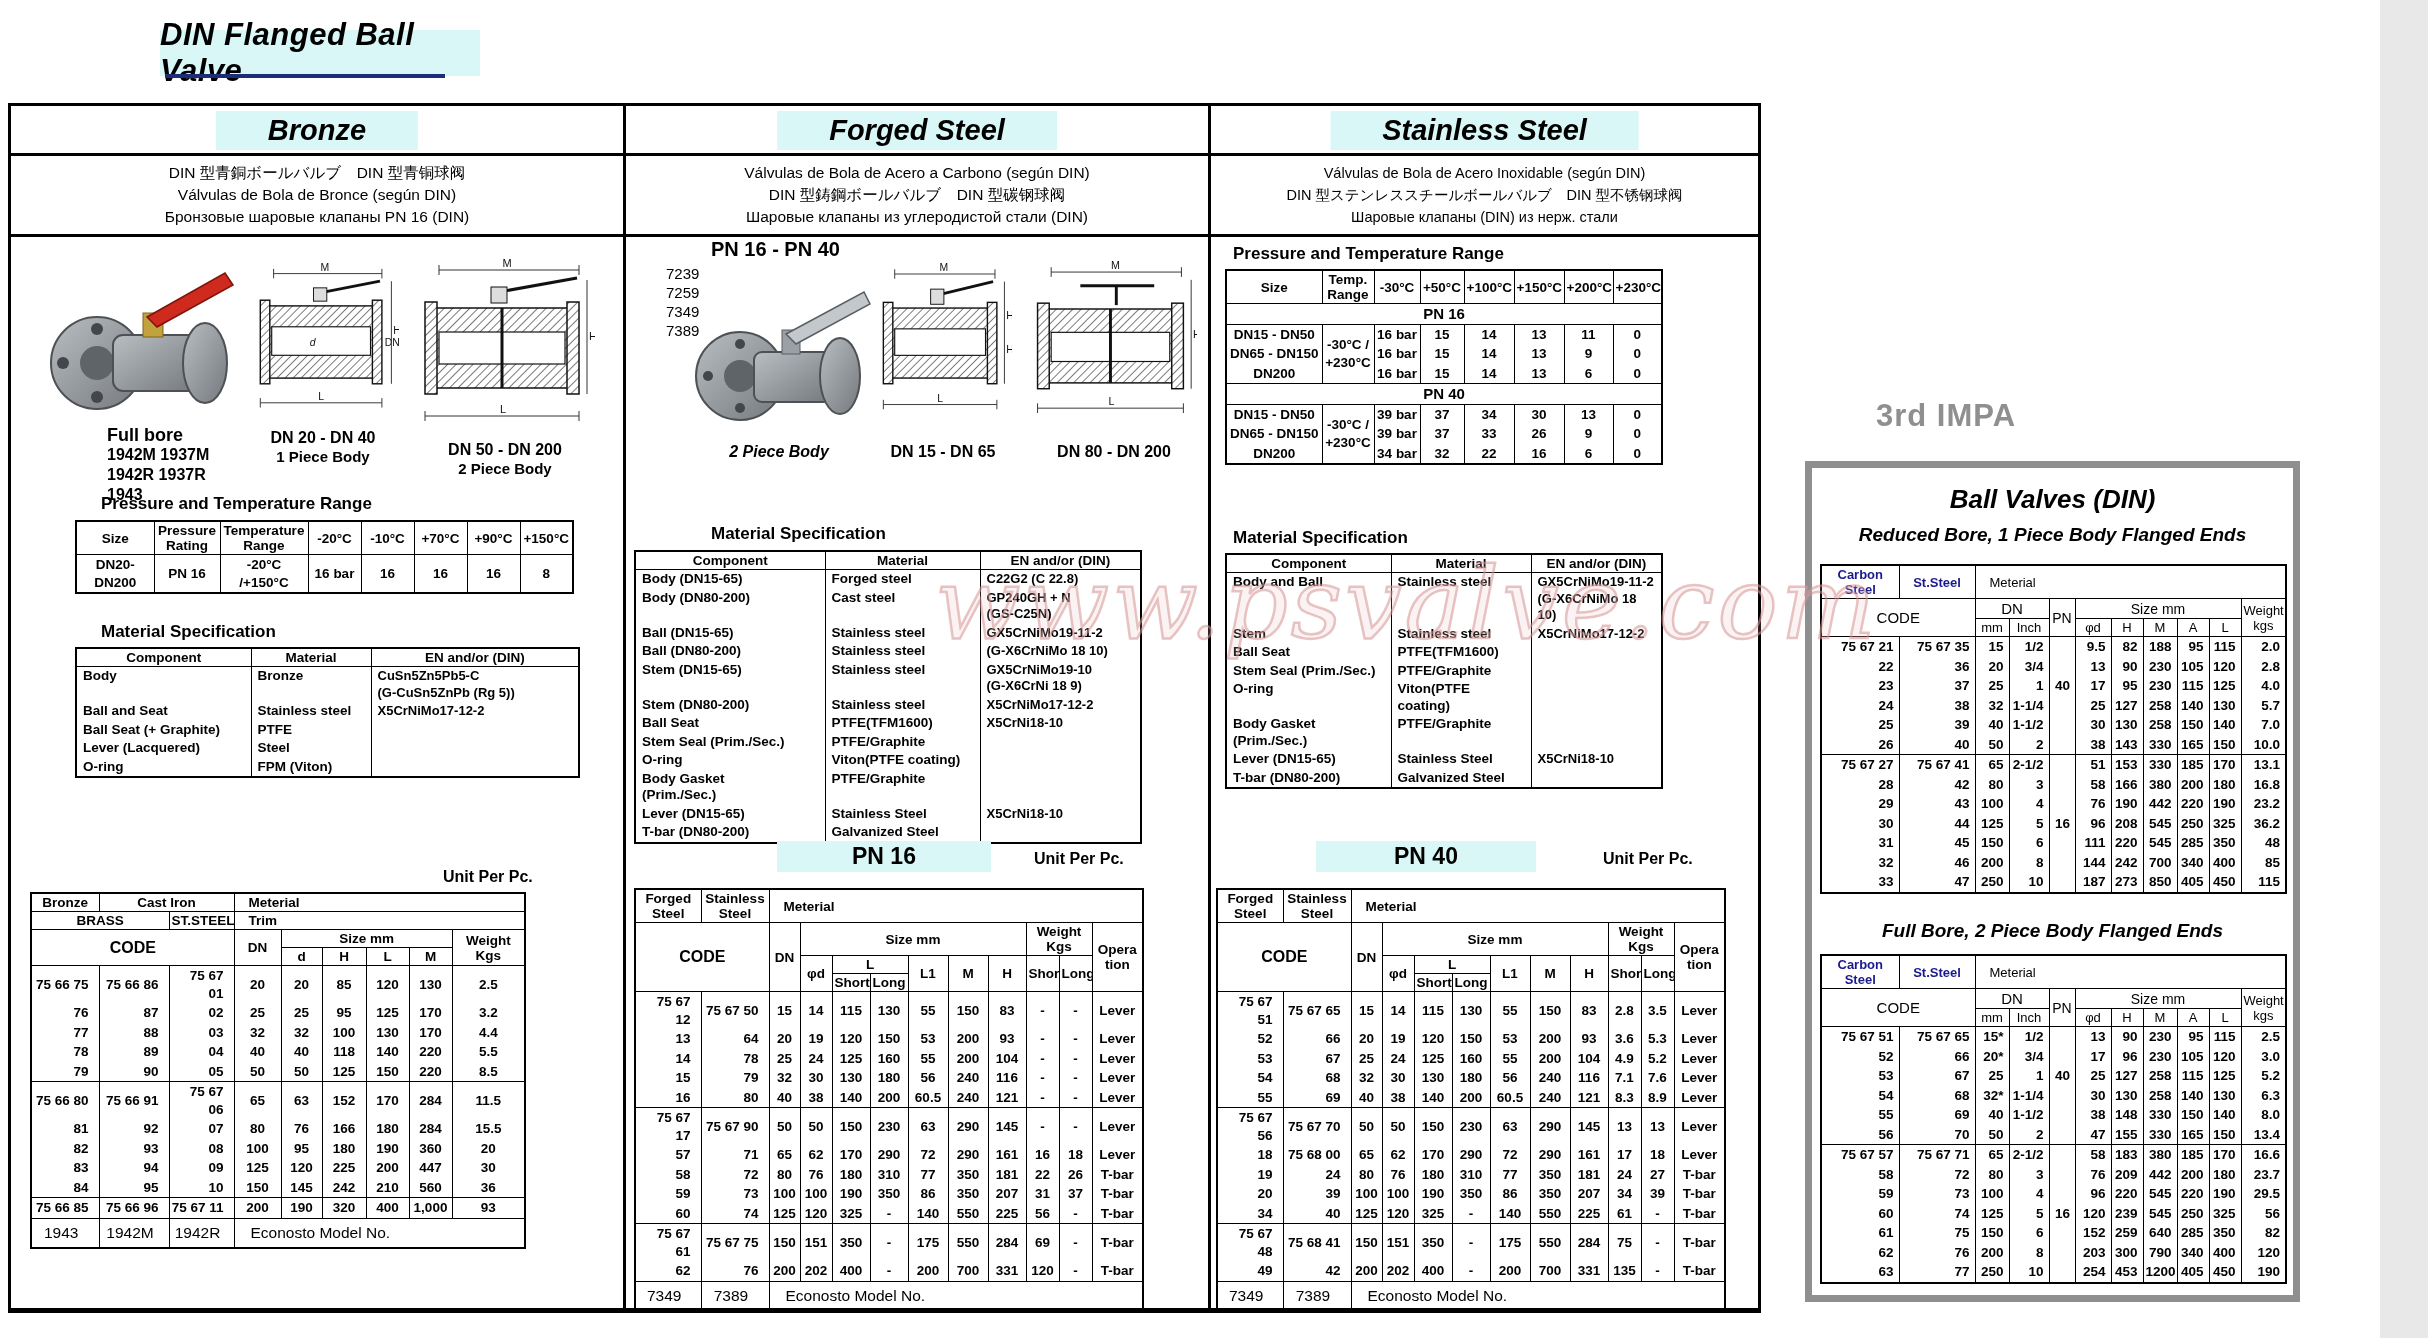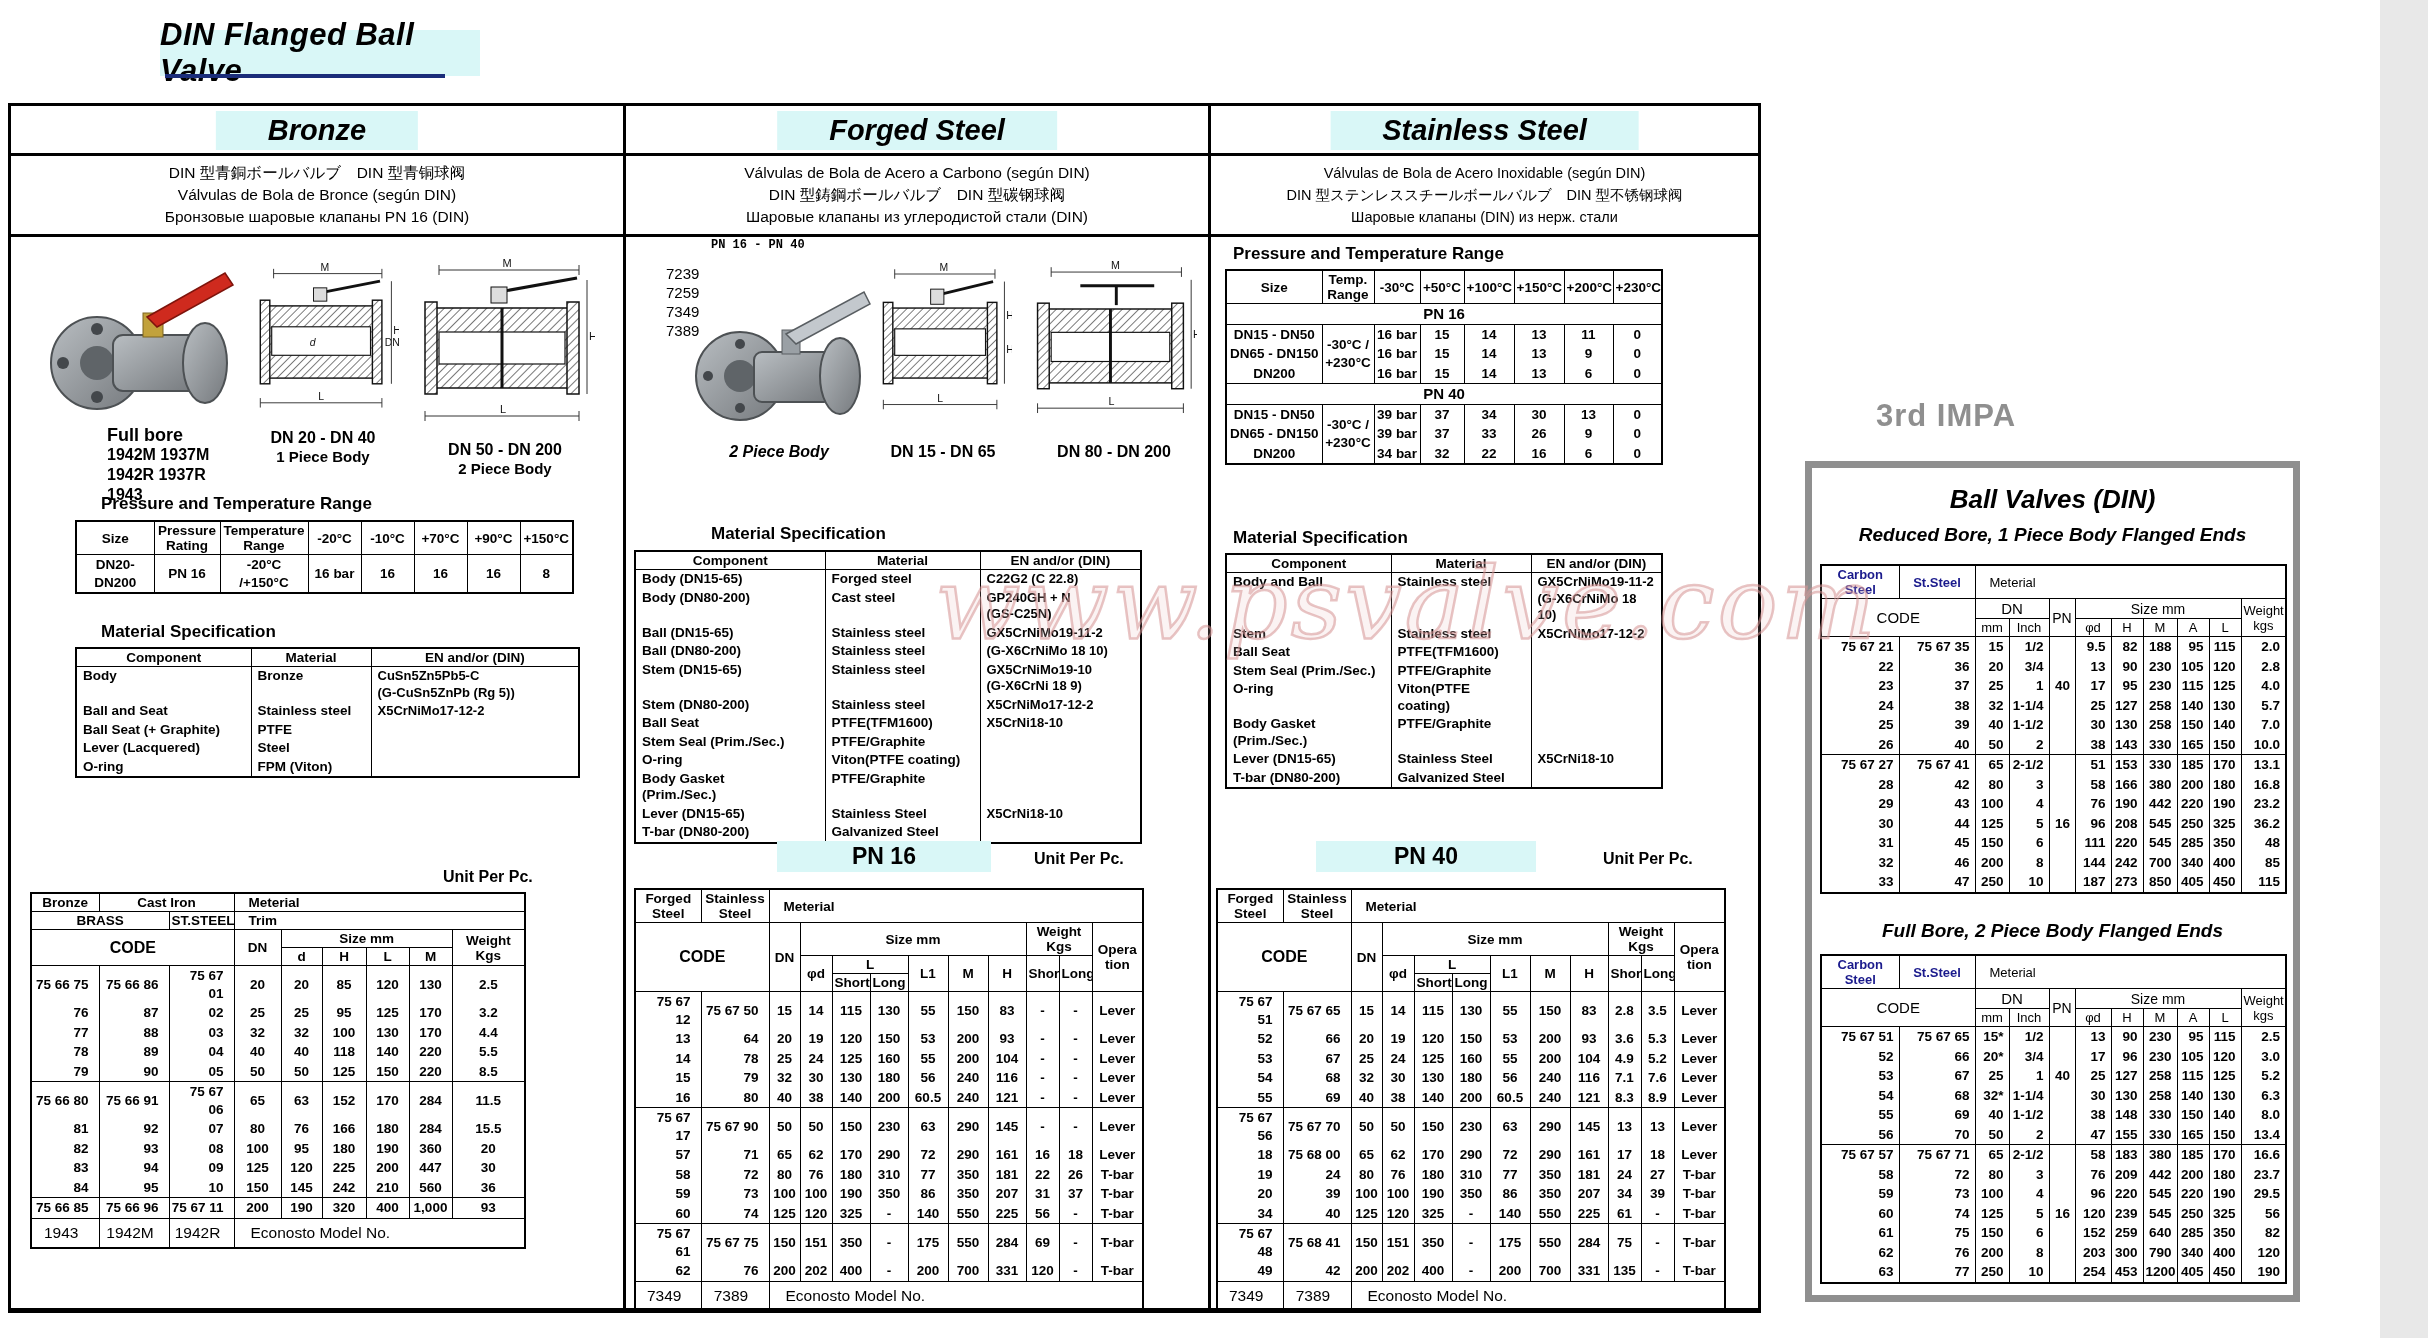--- a/index.html
+++ b/index.html
@@ -55,21 +55,21 @@
   tbody.modeltb td.model { text-align:left !important; padding-left:16px !important; font-weight:normal; }
   .impa tbody td { text-align:right; padding-right:5px; }
   .impa tbody td:nth-child(5){ text-align:center; padding-right:1px; }
 
   
   .imgbox { position:absolute; }
   .cap { position:absolute; text-align:center; font-weight:bold; font-size:16px; line-height:19px; white-space:nowrap; }
   .cap .sub { font-weight:600; font-size:15px; }
   .codesblock { position:absolute; font-weight:bold; font-size:16px; line-height:20px; text-align:left; white-space:pre-line; }
   .modelslist { position:absolute; font-size:15px; line-height:19px; white-space:pre-line; }
-  .pnrange { position:absolute; font-size:12px; font-weight:600;font-family:Liberation Mono, monospace; }
+  .pnrange { position:absolute; font-size:20px; font-weight:600; }
   .diag .dim { stroke:#333; stroke-width:1; }
   .diag .thick { stroke:#111; stroke-width:3; }
   .diag .hatch { fill:url(#hp); stroke:#111; stroke-width:1.5; }
   .diag .bore { fill:#fff; stroke:#111; stroke-width:1.2; }
   .diag .part { fill:#ddd; stroke:#111; stroke-width:1; }
   .dlab { font-family:"Liberation Sans",sans-serif; font-size:11px; fill:#111; }
 
   
   .watermark { position:absolute; left:935px; top:545px; z-index:40; pointer-events:none;
                font-family:"DejaVu Serif", serif; font-style:italic; font-size:100px; letter-spacing:3px;

